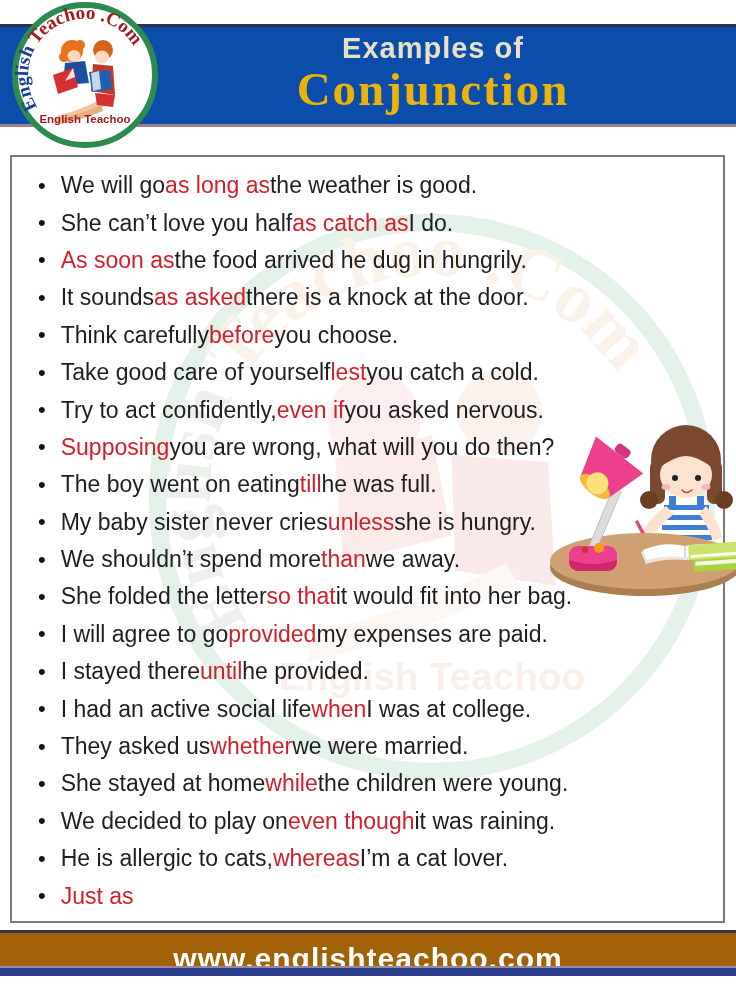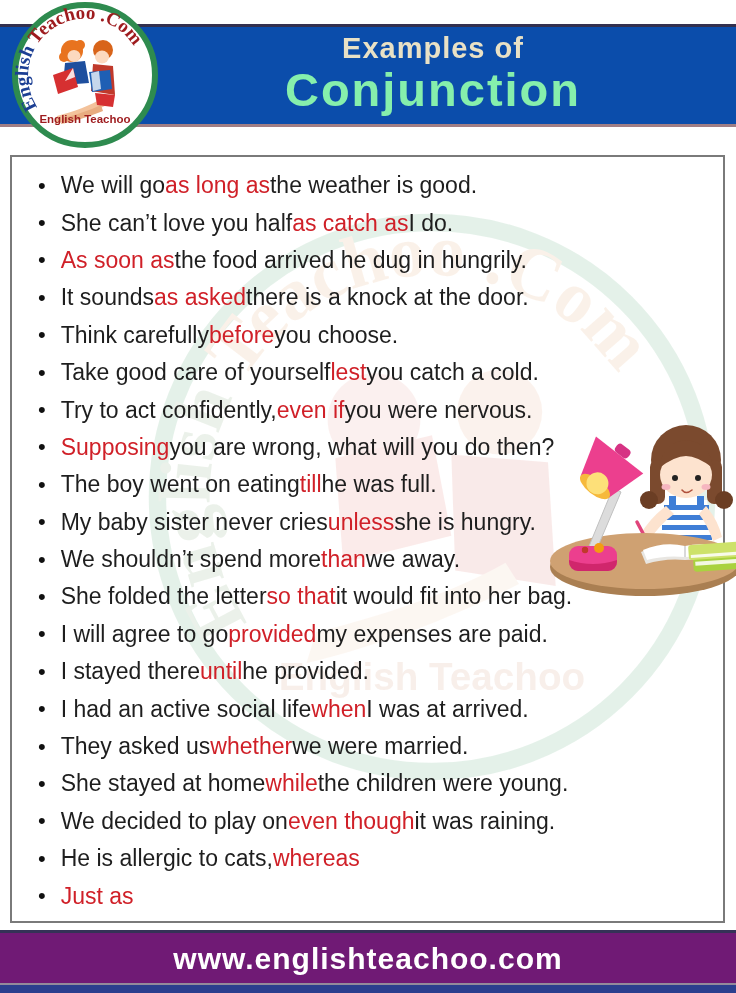--- a/index.html
+++ b/index.html
@@ -4,41 +4,41 @@
 <style>
   html,body{margin:0;padding:0;background:#fff;}
   .page{position:relative;width:736px;height:993px;background:#ffffff;overflow:hidden;
         font-family:"Liberation Sans",sans-serif;}
 
   
   .banner{position:absolute;left:0;top:24px;width:736px;height:103px;background:#0b4dab;
           border-top:3px solid #33304e;border-bottom:3px solid #a07e85;box-sizing:border-box;}
   .banner-inner{position:absolute;left:140px;right:10px;top:0;height:100%;text-align:center;}
   .subtitle{margin-top:6px;font-size:29px;font-weight:bold;color:#e9e1c5;letter-spacing:1px;line-height:1.1;}
-  .title{font-size:47px;font-weight:bold;color:#86efac;letter-spacing:2px;line-height:1.05;}
+  .title{font-size:47px;font-weight:bold;color:#eab308;letter-spacing:2px;line-height:1.05;font-family:Liberation Serif, serif;}
 
   
   .logo{position:absolute;left:11px;top:1px;width:148px;height:148px;}
 
   
   .content-box{position:absolute;left:10px;top:155px;width:715px;height:768px;
                border:2px solid #7a7a7a;box-sizing:border-box;background:#fff;overflow:hidden;}
   .watermark{position:absolute;left:130px;top:50px;width:580px;height:580px;opacity:0.13;pointer-events:none;}
   .example-list{position:absolute;left:0;top:10px;right:0;margin:0;padding:0;list-style:none;}
   .example-item{height:37.4px;display:flex;align-items:center;font-size:23px;color:#1e1e1e;
                 padding-left:26px;white-space:nowrap;}
   .bullet{margin-right:15px;color:#111;font-size:22px;}
   .conj{color:#d02028;}
   .plain{color:#1e1e1e;}
 
   
   .illustration{position:absolute;left:545px;top:408px;width:191px;height:192px;z-index:5;}
 
   
-  .footer{position:absolute;left:0;top:930px;width:736px;height:63px;background:#701a75;
+  .footer{position:absolute;left:0;top:930px;width:736px;height:46px;background:#a16207;
           border-top:3px solid #343257;box-sizing:border-box;}
   .footer-url{text-align:center;font-size:30px;font-weight:bold;color:#ffffff;margin-top:9px;letter-spacing:1px;}
   .footer-strip{position:absolute;bottom:0;left:0;width:100%;height:10px;background:#2b3f8e;
                 border-top:2px solid #938a9b;box-sizing:border-box;}
 </style>
 </head>
 <body>
 
 <div class="page">
 
@@ -136,21 +136,21 @@
         <li class="example-item">
           <span class="bullet">•</span>
           <span class="plain">Take good care of yourself </span>
           <span class="conj">lest</span>
           <span class="plain"> you catch a cold.</span>
         </li>
         <li class="example-item">
           <span class="bullet">•</span>
           <span class="plain">Try to act confidently, </span>
           <span class="conj">even if</span>
-          <span class="plain"> you were nervous.</span>
+          <span class="plain"> you asked nervous.</span>
         </li>
         <li class="example-item">
           <span class="bullet">•</span>
           <span class="conj">Supposing</span>
           <span class="plain"> you are wrong, what will you do then?</span>
         </li>
         <li class="example-item">
           <span class="bullet">•</span>
           <span class="plain">The boy went on eating </span>
           <span class="conj">till</span>
@@ -183,21 +183,21 @@
         <li class="example-item">
           <span class="bullet">•</span>
           <span class="plain">I stayed there </span>
           <span class="conj">until</span>
           <span class="plain"> he provided.</span>
         </li>
         <li class="example-item">
           <span class="bullet">•</span>
           <span class="plain">I had an active social life </span>
           <span class="conj">when</span>
-          <span class="plain"> I was at arrived.</span>
+          <span class="plain"> I was at college.</span>
         </li>
         <li class="example-item">
           <span class="bullet">•</span>
           <span class="plain">They asked us </span>
           <span class="conj">whether</span>
           <span class="plain"> we were married.</span>
         </li>
         <li class="example-item">
           <span class="bullet">•</span>
           <span class="plain">She stayed at home </span>
@@ -207,20 +207,21 @@
         <li class="example-item">
           <span class="bullet">•</span>
           <span class="plain">We decided to play on </span>
           <span class="conj">even though</span>
           <span class="plain"> it was raining.</span>
         </li>
         <li class="example-item">
           <span class="bullet">•</span>
           <span class="plain">He is allergic to cats, </span>
           <span class="conj">whereas</span>
+          <span class="plain"> I’m a cat lover.</span>
         </li>
         <li class="example-item">
           <span class="bullet">•</span>
           <span class="conj">Just as</span>
         </li>
       </ul>
   </div>
 
   <div class="illustration">
     <svg viewBox="0 0 191 192" width="191" height="192">

